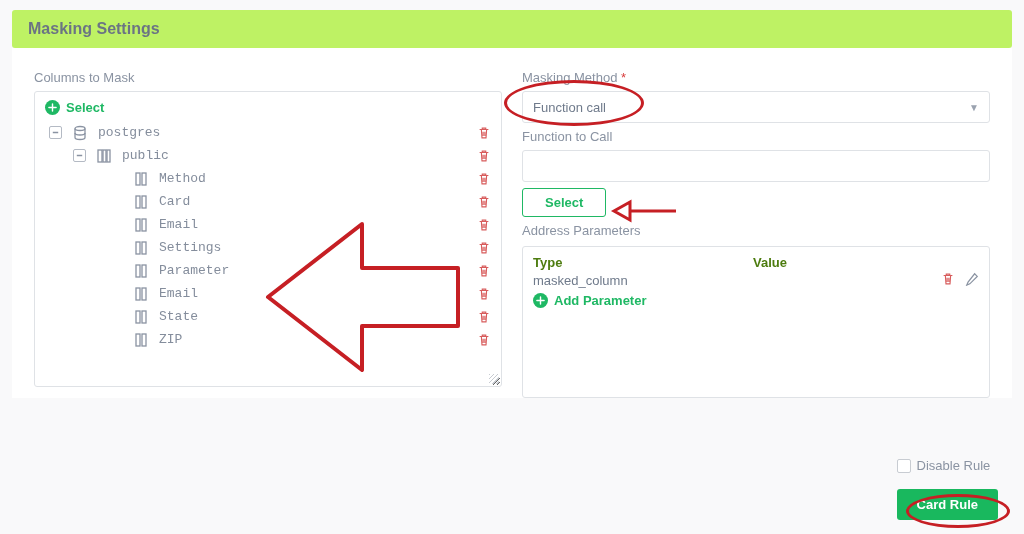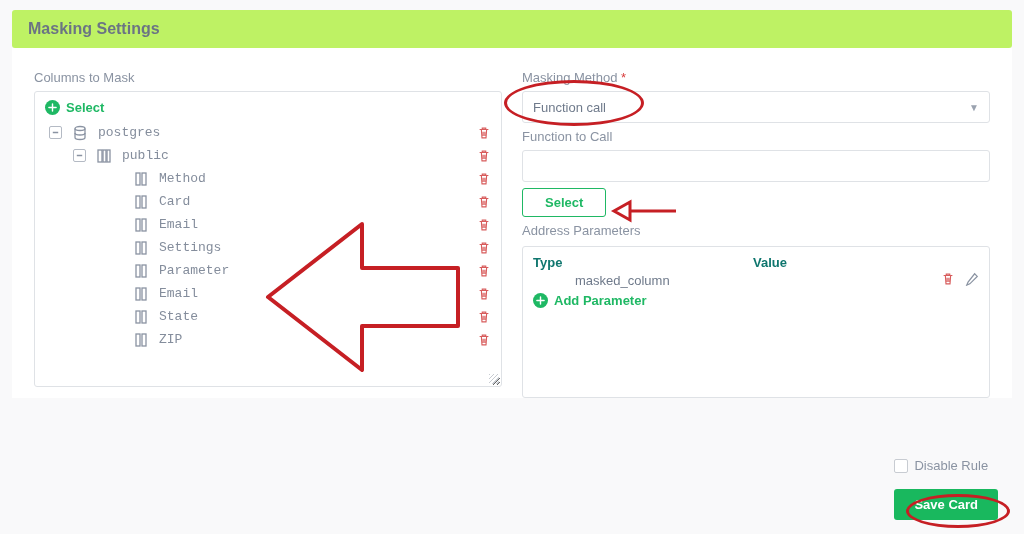--- a/index.html
+++ b/index.html
@@ -102,24 +102,24 @@
   .mt { margin-top:6px; }
   .btn-outline-green {
     display:inline-block; border:1px solid #1fb864; color:#1fb864;
     background:#fff; font-weight:600; font-size:13px;
     padding:6px 22px; border-radius:3px;
   }
   .param-box {
     border:1px solid #dfe2e6; border-radius:3px; margin-top:8px;
     height:152px; padding:8px 10px;
   }
-  .param-header { display:flex; font-weight:600; color:#0f766e; font-size:13px; }
+  .param-header { display:flex; font-weight:600; color:#4d7c0f; font-size:13px; }
   .param-col-type { flex:0 0 220px; }
   .param-col-value { flex:1; }
-  .param-row { display:flex; align-items:center; font-size:13px; color:#6f7a8b; margin-top:2px;margin-left:42px; }
+  .param-row { display:flex; align-items:center; font-size:13px; color:#6f7a8b; margin-top:2px; }
   .param-row .cell-type { flex:0 0 220px; }
   .param-row .cell-value { flex:1; }
   .param-row .actions { display:flex; gap:10px; }
   .pencil svg { width:14px; height:14px; stroke:#8a93a2; fill:none; stroke-width:1.4; }
   .add-param { display:flex; align-items:center; gap:6px; color:#1fb864; font-weight:600; font-size:13px; margin-top:4px; }
   .footer {
     position:absolute; right:26px; bottom:14px;
     display:flex; align-items:flex-start; gap:16px;flex-direction:column;
   }
   .checkbox {
@@ -363,21 +363,21 @@
       </div>
     </div>
   </div>
 </div>
 
 <div class="footer">
   <label class="disable-label">
     <span class="checkbox"></span>
     <span>Disable Rule</span>
   </label>
-  <button class="btn-green">Save Card</button>
+  <button class="btn-green">Card Rule</button>
 </div>
 
 <div class="annot ellipse" style="left:504px; top:80px; width:140px; height:46px;"></div>
 <div class="annot arrow-right-annot" style="left:610px; top:198px;">
   <svg width="68" height="26">
       <g fill="none" stroke="#c61f24" stroke-width="3">
         <path d="M66 13 H20"></path>
         <path d="M20 4 L4 13 L20 22 Z" fill="#fff"></path>
       </g>
     </svg>

